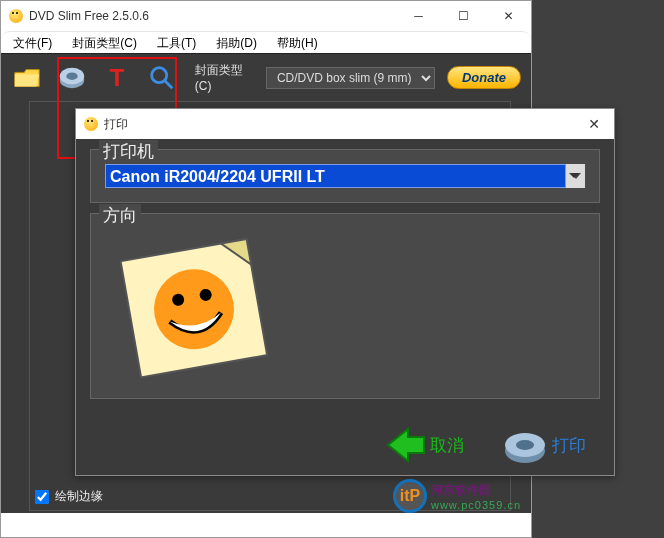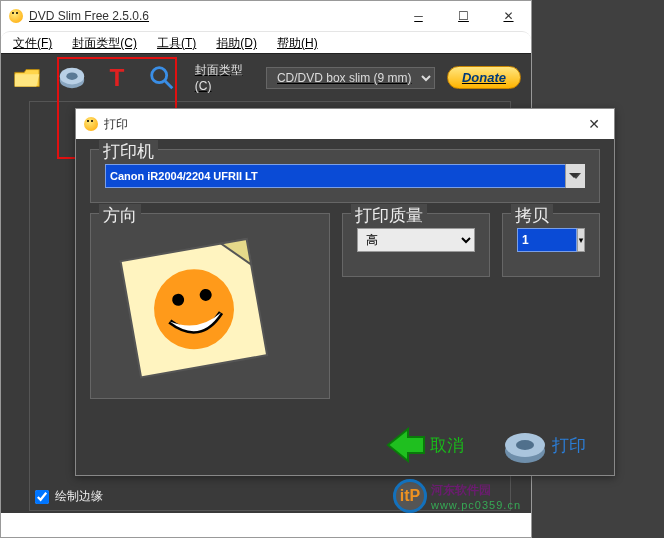--- a/index.html
+++ b/index.html
@@ -1,19 +1,19 @@
 <!DOCTYPE html>
 <html><head>
 <meta charset="utf-8">
 <style>
 * { box-sizing: border-box; margin: 0; padding: 0; font-family: "Microsoft YaHei", Tahoma, sans-serif; }
 body { width: 664px; height: 538px; background: #404040; overflow: hidden; position: relative; }
 
 
-.win-main { width: 532px; height: 538px; background: #fff; border: 1px solid #999; position: relative; text-decoration: underline; }
+.win-main { width: 532px; height: 538px; background: #fff; border: 1px solid #999; position: relative; }
 .titlebar { height: 30px; background: #fff; display: flex; align-items: center; padding-left: 8px; color: #333; font-size: 12px; }
 .titlebar .app-icon { width: 14px; height: 14px; border-radius: 50%; background: radial-gradient(circle at 40% 35%, #ffe87a, #ffa500); margin-right: 6px; position:relative; }
 .titlebar .app-icon::after{content:"";position:absolute;left:3px;top:3px;width:2px;height:2px;background:#000;border-radius:50%;box-shadow:4px 0 #000;}
 .win-controls { margin-left: auto; display: flex; }
 .win-controls div { width: 45px; height: 30px; display: flex; align-items: center; justify-content: center; font-size: 12px; color: #333; }
 
 .menubar { height: 22px; background: #fff; border-top: 1px solid #e5e5e5; display: flex; font-size: 12px; color: #000; padding-left: 4px; gap: 4px; border-radius: 9px; }
 .menubar span { padding: 3px 8px; }
 
 .toolbar { height: 48px; background: #3a3a3a; display: flex; align-items: center; padding: 0 10px; gap: 12px; border-top: 1px solid #222; }
@@ -36,21 +36,21 @@
 
 .dlg { position: absolute; left: 74px; top: 107px; width: 540px; background: #3a3a3a; border: 1px solid #888; z-index: 10; box-shadow: 0 2px 8px rgba(0,0,0,0.4); }
 .dlg-title { height: 30px; background: #fff; display: flex; align-items: center; padding-left: 8px; font-size: 12px; color: #333; }
 .dlg-title .app-icon { width: 14px; height: 14px; border-radius: 50%; background: radial-gradient(circle at 40% 35%, #ffe87a, #ffa500); margin-right: 6px; position:relative;}
 .dlg-title .app-icon::after{content:"";position:absolute;left:3px;top:3px;width:2px;height:2px;background:#000;border-radius:50%;box-shadow:4px 0 #000;}
 .dlg-close { margin-left: auto; width: 40px; height: 30px; display: flex; align-items: center; justify-content: center; font-size: 14px; }
 .dlg-body { padding: 10px 14px 12px; }
 
 .grp { border: 1px solid #666; padding: 14px 14px 14px; margin: 0 0 10px; position: relative; background: #494949; }
 .grp-title { position: absolute; top: -10px; left: 8px; color: #eee; font-size: 17px; background: #494949; padding: 0 4px; }
-.printer-select { width: 100%; height: 24px; background: #0a4bd6; color: #fff; font-size: 11px; font-weight: bold; border: 1px solid #7a9fe6; padding: 0 4px; appearance: none; }
+.printer-select { width: 100%; height: 24px; background: #0a4bd6; color: #fff; font-size: 16px; font-weight: bold; border: 1px solid #7a9fe6; padding: 0 4px; appearance: none; }
 .printer-wrap { position: relative; }
 .printer-wrap::after { content: ""; position: absolute; right: 6px; top: 9px; border: 5px solid transparent; border-top-color: #333; pointer-events: none; }
 .printer-wrap .chev-box{position:absolute;right:0;top:0;width:20px;height:24px;background:#dcdcdc;border-left:1px solid #999;}
 
 .row-3 { display: flex; gap: 12px; }
 .grp-dir { flex: 1; min-height: 185px; }
 .grp-q { width: 148px; min-height: 64px; }
 .grp-c { width: 98px; min-height: 64px; }
 .quality-select, .copies-input { width: 100%; height: 24px; font-size: 12px; }
 .quality-select { background: #ebebeb; border: 1px solid #999; padding: 0 4px; }
@@ -168,37 +168,20 @@
                 <path d="M148 12 L148 38 L122 12 Z" fill="#e5d98a" stroke="#555" stroke-width="2"></path>
                 <circle cx="84" cy="72" r="40" fill="#ff9a1a"></circle>
                 <circle cx="70" cy="60" r="6" fill="#000"></circle>
                 <circle cx="98" cy="60" r="6" fill="#000"></circle>
                 <path d="M58 80 Q84 108 110 80" fill="none" stroke="#000" stroke-width="5"></path>
                 <path d="M58 80 Q84 108 110 80 Q84 96 58 80Z" fill="#fff"></path>
               </g>
             </svg>
           </div>
         </div>
-        <div style="display:flex;flex-direction:column;gap:12px;">
-          <div style="display:flex;gap:12px;">
-            <div class="grp grp-q">
-              <div class="grp-title">打印质量</div>
-              <select class="quality-select">
-                <option>高</option>
-              </select>
-            </div>
-            <div class="grp grp-c">
-              <div class="grp-title">拷贝</div>
-              <div class="copies-wrap">
-                <input class="copies-input" value="1" style="">
-                <div class="copies-spin">▾</div>
-              </div>
-            </div>
-          </div>
-        </div>
       </div>
 
     </div>
     <div class="dlg-actions">
       <div class="act">
         <svg width="48" height="40" viewBox="0 0 48 40">
           <path d="M28 4 L8 20 L28 36 L28 28 L44 28 L44 12 L28 12 Z" fill="#1fbf1f" stroke="#0a7a0a" stroke-width="2"></path>
         </svg>
         <span class="cancel-label">取消</span>
       </div>

